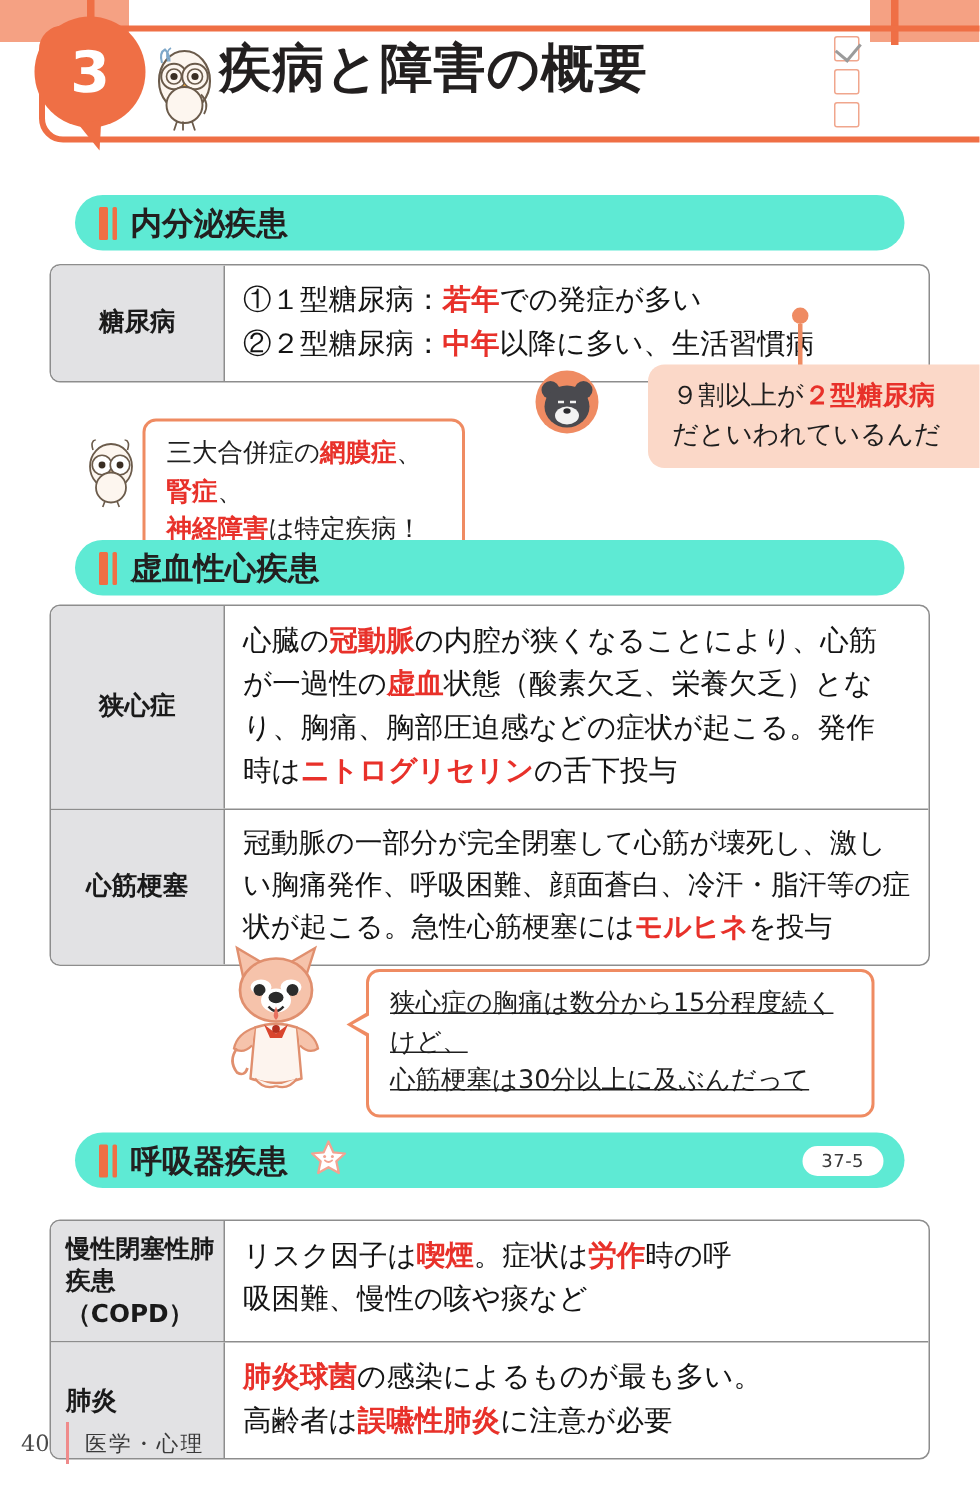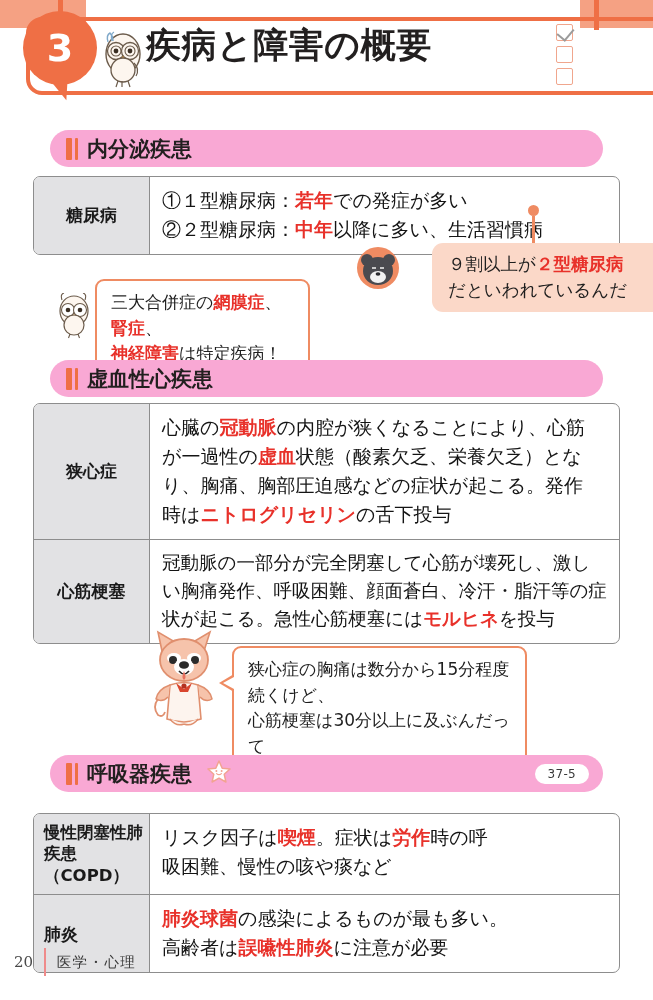--- a/index.html
+++ b/index.html
@@ -53,21 +53,21 @@
          margin-bottom:5px; background:#fff; position:relative; }
   .chk.checked::after{
     content:""; position:absolute; left:3px; top:0px; width:9px;height:13px;
     border-right:2px solid #9b9b9b; border-bottom:2px solid #9b9b9b;
     transform:rotate(40deg);
   }
 
   
   .sec-bar {
     position:absolute; height:37px; left:50px; width:553px;
-    background:#f9a8d4; border-radius:19px;
+    background:#5eead4; border-radius:19px;
     display:flex; align-items:center;
   }
   .sec-bar .tick { width:6px; height:22px; background:#ef6f45; margin-left:16px; border-radius:1px;}
   .sec-bar .tick2 { width:3px; height:22px; background:#ef6f45; margin-left:3px; border-radius:1px;}
   .sec-bar .stitle { font-size:21px; font-weight:bold; margin-left:9px; color:#221f1f; }
   .sec-bar .star { margin-left:14px; }
   .sec-bar .badge {
     margin-left:auto; margin-right:14px; background:#ffffff; color:#3a3a3a;
     border-radius:11px; font-size:12px; padding:3px 13px; letter-spacing:0.3px;
   }
@@ -278,21 +278,21 @@
     <path d="M36 44 q-3 7 0 9 q3 -2 0 -9" fill="#e8705f"></path>
     <path d="M22 58 q14 -5 28 0 l3 34 q-17 6 -34 0 z" fill="#fdf4ee" stroke="#e08f6e" stroke-width="1.6"></path>
     <path d="M22 58 q-12 4 -14 14 q6 4 12 -2" fill="#f6c3ab" stroke="#e08f6e" stroke-width="1.5"></path>
     <path d="M50 58 q12 4 14 14 q-6 4 -12 -2" fill="#f6c3ab" stroke="#e08f6e" stroke-width="1.5"></path>
     <path d="M10 72 q-6 8 0 16 q5 3 7 -3" fill="none" stroke="#e08f6e" stroke-width="1.8"></path>
     <path d="M28 56 l8 6 l8 -6 l-4 9 l-8 0 z" fill="#d9452e"></path>
     <circle cx="36" cy="59" r="2.6" fill="#b5301f"></circle>
     <path d="M22 92 q6 8 14 5 M50 92 q-6 8 -14 5" fill="#fdf4ee" stroke="#e08f6e" stroke-width="1.5"></path>
   </svg>
 </div>
-<div class="bub-outline" style="left:232px; top:646px; width:295px;">
+<div class="bub-outline" style="left:244px; top:646px; width:339px;text-decoration:underline;">
   <div>狭心症の胸痛は数分から15分程度続くけど、</div>
   <div>心筋梗塞は30分以上に及ぶんだって</div>
   <div class="tail-l"></div>
 </div>
 
 <div class="sec-bar" style="top:755px;">
   <div class="tick"></div>
   <div class="tick2"></div>
   <div class="stitle">呼吸器疾患</div>
   <div class="star">
@@ -319,16 +319,16 @@
   <div class="trow">
     <div class="tlabel lefty">肺炎</div>
     <div class="tbody">
       <div><span class="red">肺炎球菌</span>の感染によるものが最も多い。</div>
       <div>高齢者は<span class="red">誤嚥性肺炎</span>に注意が必要</div>
     </div>
   </div>
 </div>
 
 <div class="footer">
-  <div class="pnum">20</div>
+  <div class="pnum">40</div>
   <div class="divider"></div>
   <div class="ftxt">医学・心理</div>
 </div>
 
 </body></html>

